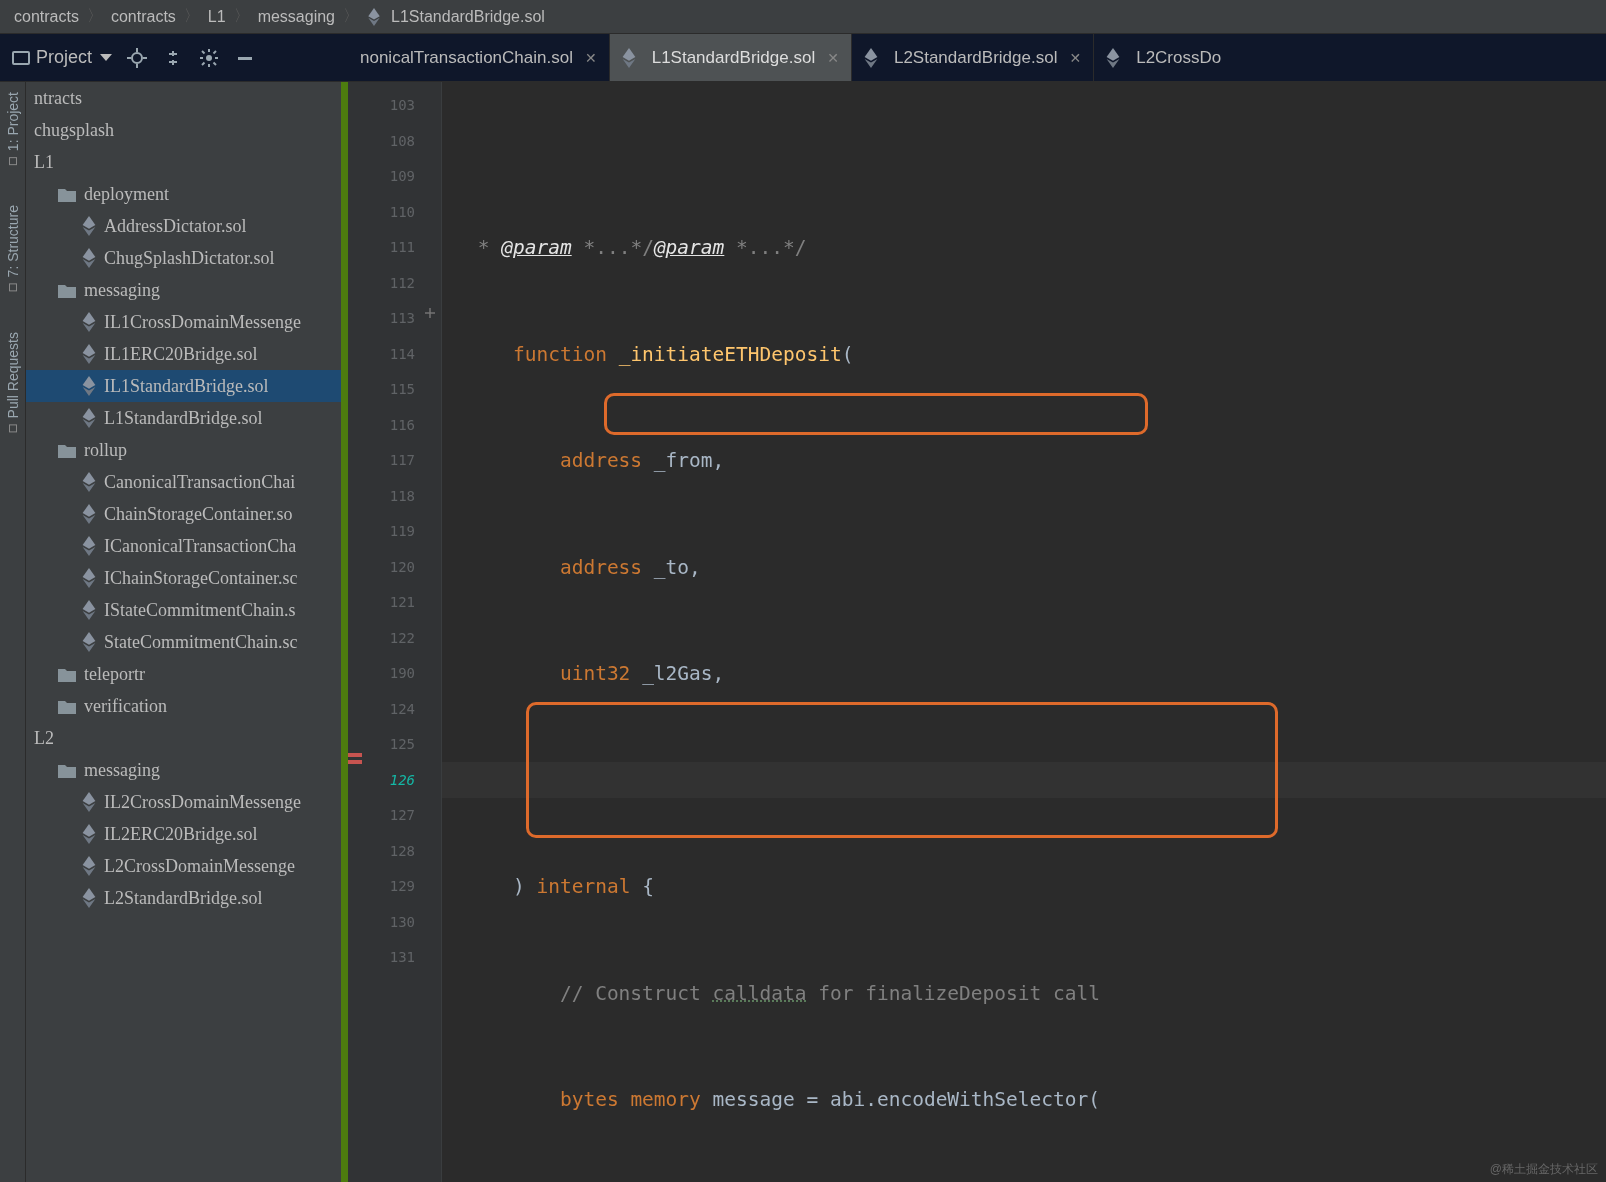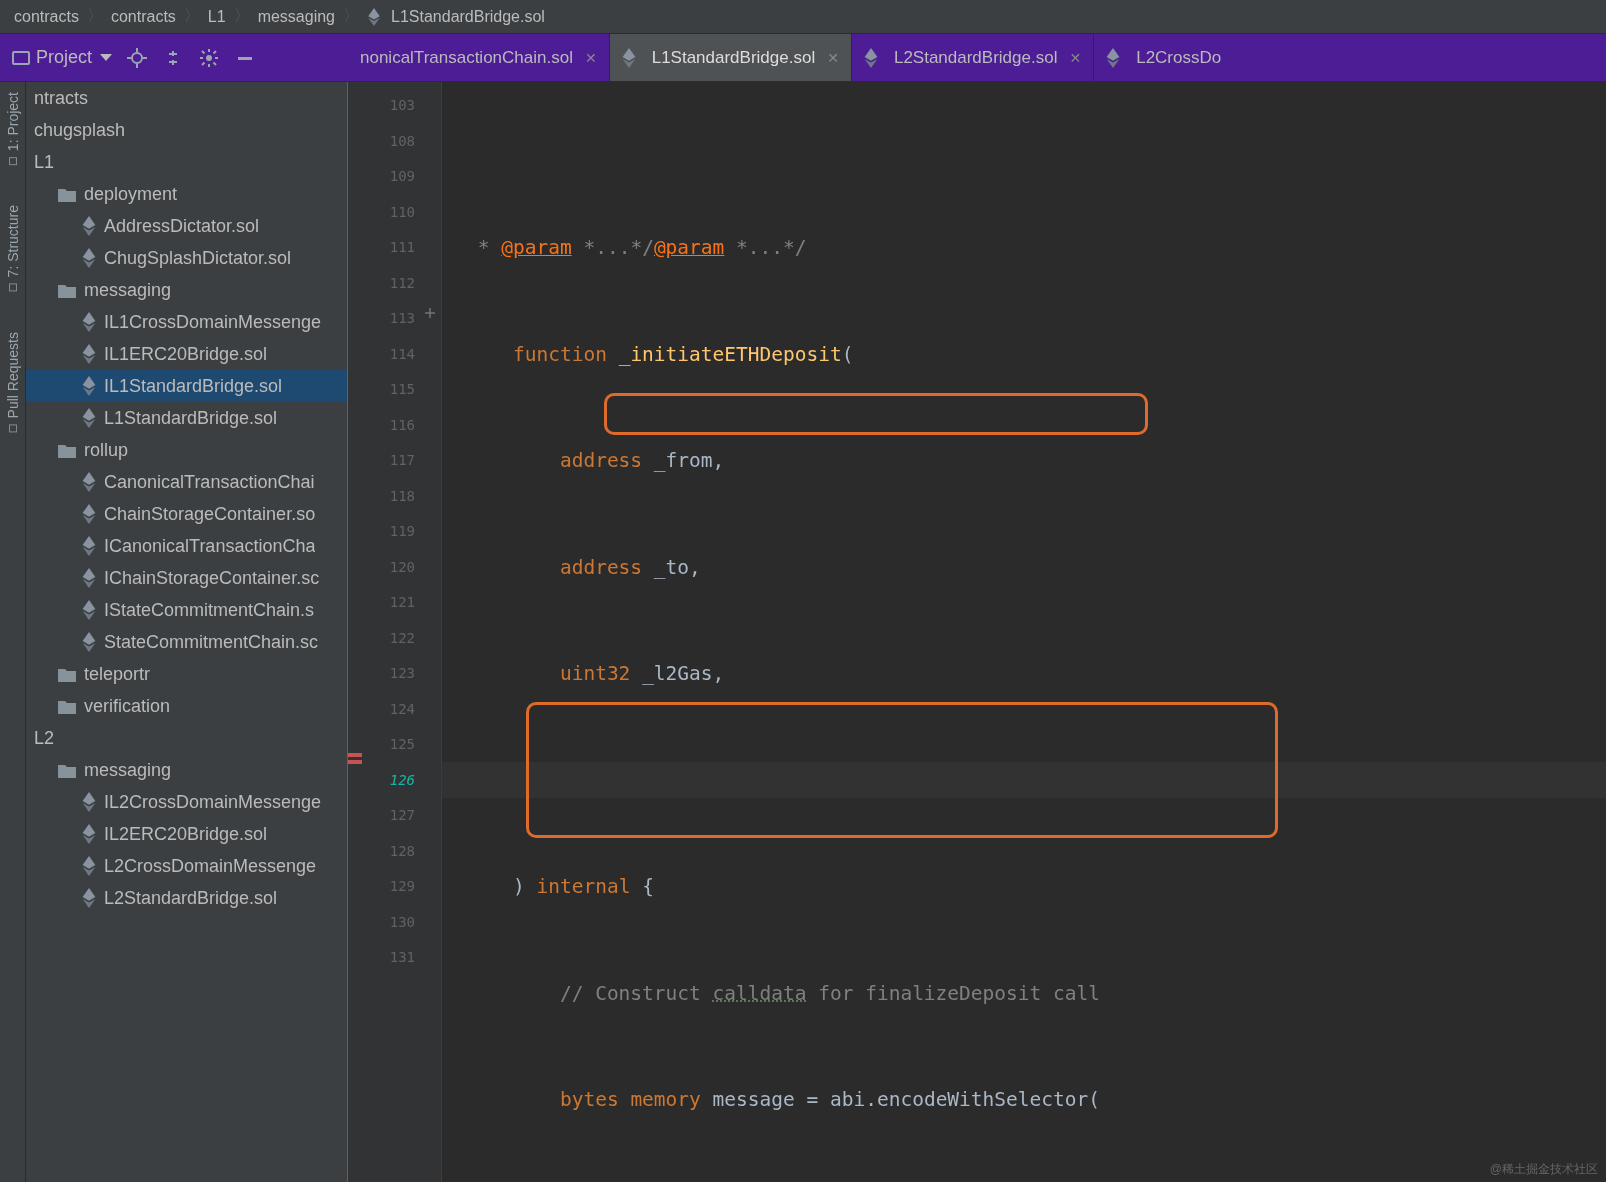--- a/index.html
+++ b/index.html
@@ -18,21 +18,21 @@
     padding: 6px 14px; height: 34px;
     background: #3c3f41; color: #bbbbbb;
     font-family: -apple-system, "Segoe UI", sans-serif;
     font-size: 16px;
     border-bottom: 1px solid #2b2b2b;
   }
   .crumbs .sep { color: #5a5a5a; margin: 0 2px; }
   .crumbs .eth-ico { display: inline-flex; width: 14px; height: 18px; margin-right: 4px; vertical-align: middle; }
 
   
-  .tool-row { display: flex; height: 48px; background: #4c1d95; border-bottom: 1px solid #2b2b2b; }
+  .tool-row { display: flex; height: 48px; background: #0f172a; border-bottom: 1px solid #2b2b2b; }
   .tool-left {
     display: flex; align-items: center; gap: 14px; padding: 0 12px;
     width: 348px; min-width: 348px;
     font-family: -apple-system, "Segoe UI", sans-serif;
     color: #bbbbbb; font-size: 18px;
   }
   .proj-btn { display: flex; align-items: center; gap: 6px; cursor: pointer; }
   .proj-btn .pv-ico { display: inline-block; width: 18px; height: 14px; border: 2px solid #9aa7b0; border-radius: 2px; }
   .tri-down { display:inline-block; width:0;height:0;border-left:6px solid transparent;border-right:6px solid transparent;border-top:7px solid #bbbbbb; margin-left:2px; }
   .tb-icon { width: 22px; height: 22px; display: flex; align-items: center; justify-content: center; color: #9aa7b0; cursor: pointer; }
@@ -61,22 +61,22 @@
     border-right: 1px solid #2b2b2b;
     color: #9aa7b0; font-family: -apple-system, sans-serif; font-size: 14px;
   }
   .vlabel { writing-mode: vertical-rl; transform: rotate(180deg); white-space: nowrap; cursor: pointer; display:flex; align-items:center; gap:6px;}
   .vlabel .dot { width:8px;height:8px;border:1px solid #888; display:inline-block; }
 
   
   .tree {
     width: 322px; min-width: 322px; background: #3c3f41;
     overflow: hidden; color: #bbbbbb;
-    font-family: Liberation Sans, sans-serif; font-size: 18px;
-    border-right: 1px solid #4d7c0f;
+    font-family: Liberation Serif, serif; font-size: 18px;
+    border-right: 7px solid #4d7c0f;
   }
   .tree-item {
     display: flex; align-items: center; height: 32px; padding-left: 8px;
     white-space: nowrap; overflow: hidden; cursor: pointer;
   }
   .tree-item.selected { background: #2f65ca33; background: #0d293e; background:#11517a33; background:#2f4a62; }
   .tree-item.selected { background: #0d4a7a55; }
   .tree .ind { display:inline-block; }
   .folder-ico, .eth-ico { display:inline-flex; margin-right:8px; align-items:center; }
   .folder-ico svg, .eth-ico svg { display:block; }
@@ -95,21 +95,21 @@
 
   .code { flex: 1; padding: 6px 0 0 24px; font-size: 19.5px; line-height: 35.5px; white-space: pre; color: #a9b7c6; position:relative; overflow:hidden;}
   .code .line { height: 35.5px; }
   .cur-line-bg { position:absolute; left:0; right:0; height:35.5px; background:#323232; z-index:0; }
 
   
   .kw { color: #cc7832; }
   .fn { color: #ffc66d; }
   .cm { color: #808080; }
   .cm-u { color: #808080; text-decoration: underline dotted #608060; text-decoration-color:#5a7a5a; }
-  .p-tag { color:#f97316; text-decoration: underline;}
+  .p-tag { color:#e5e5e5; font-style: italic; text-decoration: underline;}
   .txt { color: #a9b7c6; }
 
   .hl-box {
     position: absolute; border: 3px solid #de6a2b; border-radius: 10px; z-index: 5;
   }
 
   .watermark {
     position: absolute; right: 8px; bottom: 4px;
     font-size: 12px; color: #666; font-family: sans-serif; z-index:10;
   }
@@ -478,21 +478,21 @@
           <div class="ln">113</div>
           <div class="ln">114</div>
           <div class="ln">115</div>
           <div class="ln">116</div>
           <div class="ln">117</div>
           <div class="ln">118</div>
           <div class="ln">119</div>
           <div class="ln">120</div>
           <div class="ln">121</div>
           <div class="ln">122</div>
-          <div class="ln">123</div>
+          <div class="ln">190</div>
           <div class="ln">124</div>
           <div class="ln">125</div>
           <div class="ln cur">126</div>
           <div class="ln">127</div>
           <div class="ln">128</div>
           <div class="ln">129</div>
           <div class="ln">130</div>
           <div class="ln">131</div>
         </div>
       <div class="code" id="code">

